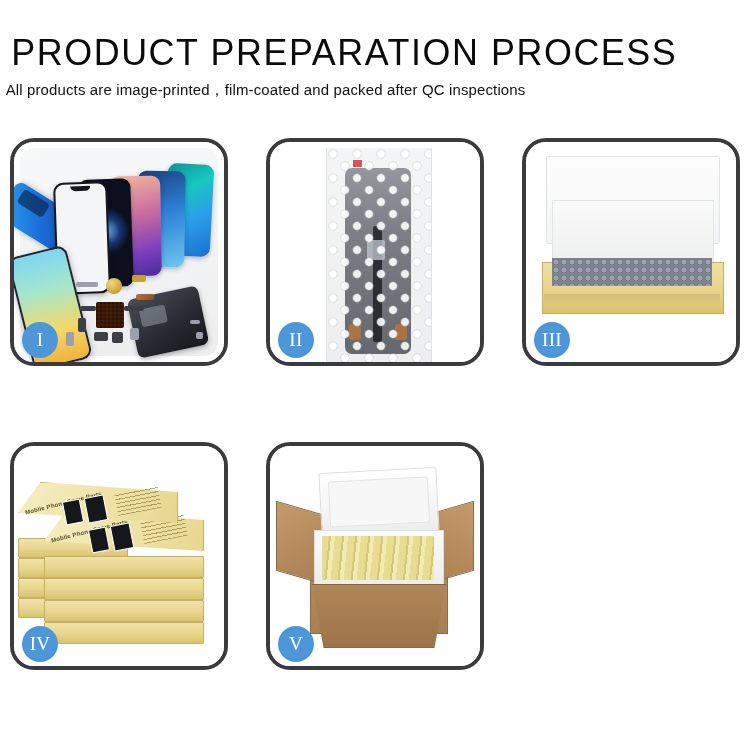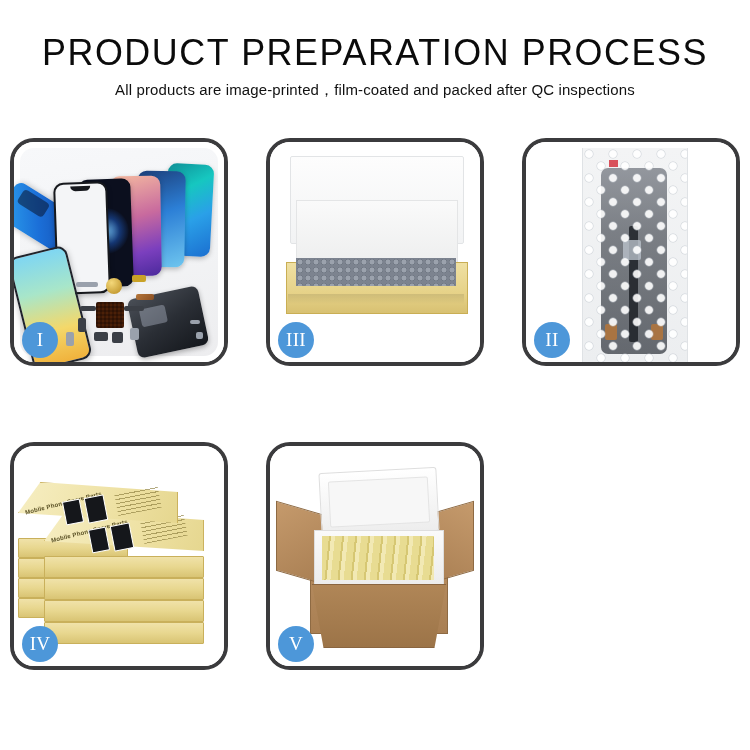--- a/index.html
+++ b/index.html
@@ -20,21 +20,21 @@
     height: 750px;
     background: #ffffff;
   }
 
   
   .header {
     position: absolute;
     left: 0;
     top: 0;
     width: 750px;
-    text-align: center;
+    text-align: left;
   }
   .title {
     margin: 0;
     padding-top: 34px;
     font-family: "Liberation Sans Narrow", "Liberation Sans", sans-serif;
     font-size: 37px;
     font-weight: 400;
     letter-spacing: 1.6px;
     color: #0b0b0b;
     line-height: 1.05;
@@ -439,46 +439,46 @@
           <div class="chip" style="left:110px;top:164px;width:20px;height:5px;"></div>
           <div class="chip light" style="left:176px;top:178px;width:10px;height:4px;"></div>
           <div class="chip light" style="left:182px;top:190px;width:7px;height:7px;"></div>
         </div>
       </div>
       <div class="badge">I</div>
     </div>
 
     <div class="panel">
       <div class="panel-inner">
-        <div class="box3-lid"></div>
-        <div class="box3-foam"></div>
-        <div class="box3-tray"></div>
-        <div class="box3-bubble"></div>
-        <div class="box3-inner-shadow"></div>
-      </div>
-      <div class="badge">III</div>
-    </div>
-
-    <div class="panel">
-      <div class="panel-inner">
         <div class="bubblebag">
           <div class="lcd"></div>
           <div class="flex-ribbon"></div>
           <div class="flex-pad"></div>
           <div class="connector" style="left:22px;top:176px;width:12px;height:16px;"></div>
           <div class="connector" style="left:68px;top:176px;width:12px;height:16px;"></div>
           <div class="red-tab"></div>
           <div class="bubbles"></div>
         </div>
       </div>
       <div class="badge">II</div>
     </div>
 
     <div class="panel">
       <div class="panel-inner">
+        <div class="box3-lid"></div>
+        <div class="box3-foam"></div>
+        <div class="box3-tray"></div>
+        <div class="box3-bubble"></div>
+        <div class="box3-inner-shadow"></div>
+      </div>
+      <div class="badge">III</div>
+    </div>
+
+    <div class="panel">
+      <div class="panel-inner">
         <div class="stack">
 
           <div class="sbox" style="left:4px;top:92px;width:108px;height:18px;"></div>
           <div class="sbox" style="left:4px;top:112px;width:108px;height:18px;"></div>
           <div class="sbox" style="left:4px;top:132px;width:108px;height:18px;"></div>
           <div class="sbox" style="left:4px;top:152px;width:108px;height:18px;"></div>
 
           <div class="sbox" style="left:30px;top:110px;width:158px;height:20px;"></div>
           <div class="sbox" style="left:30px;top:132px;width:158px;height:20px;"></div>
           <div class="sbox" style="left:30px;top:154px;width:158px;height:20px;"></div>

